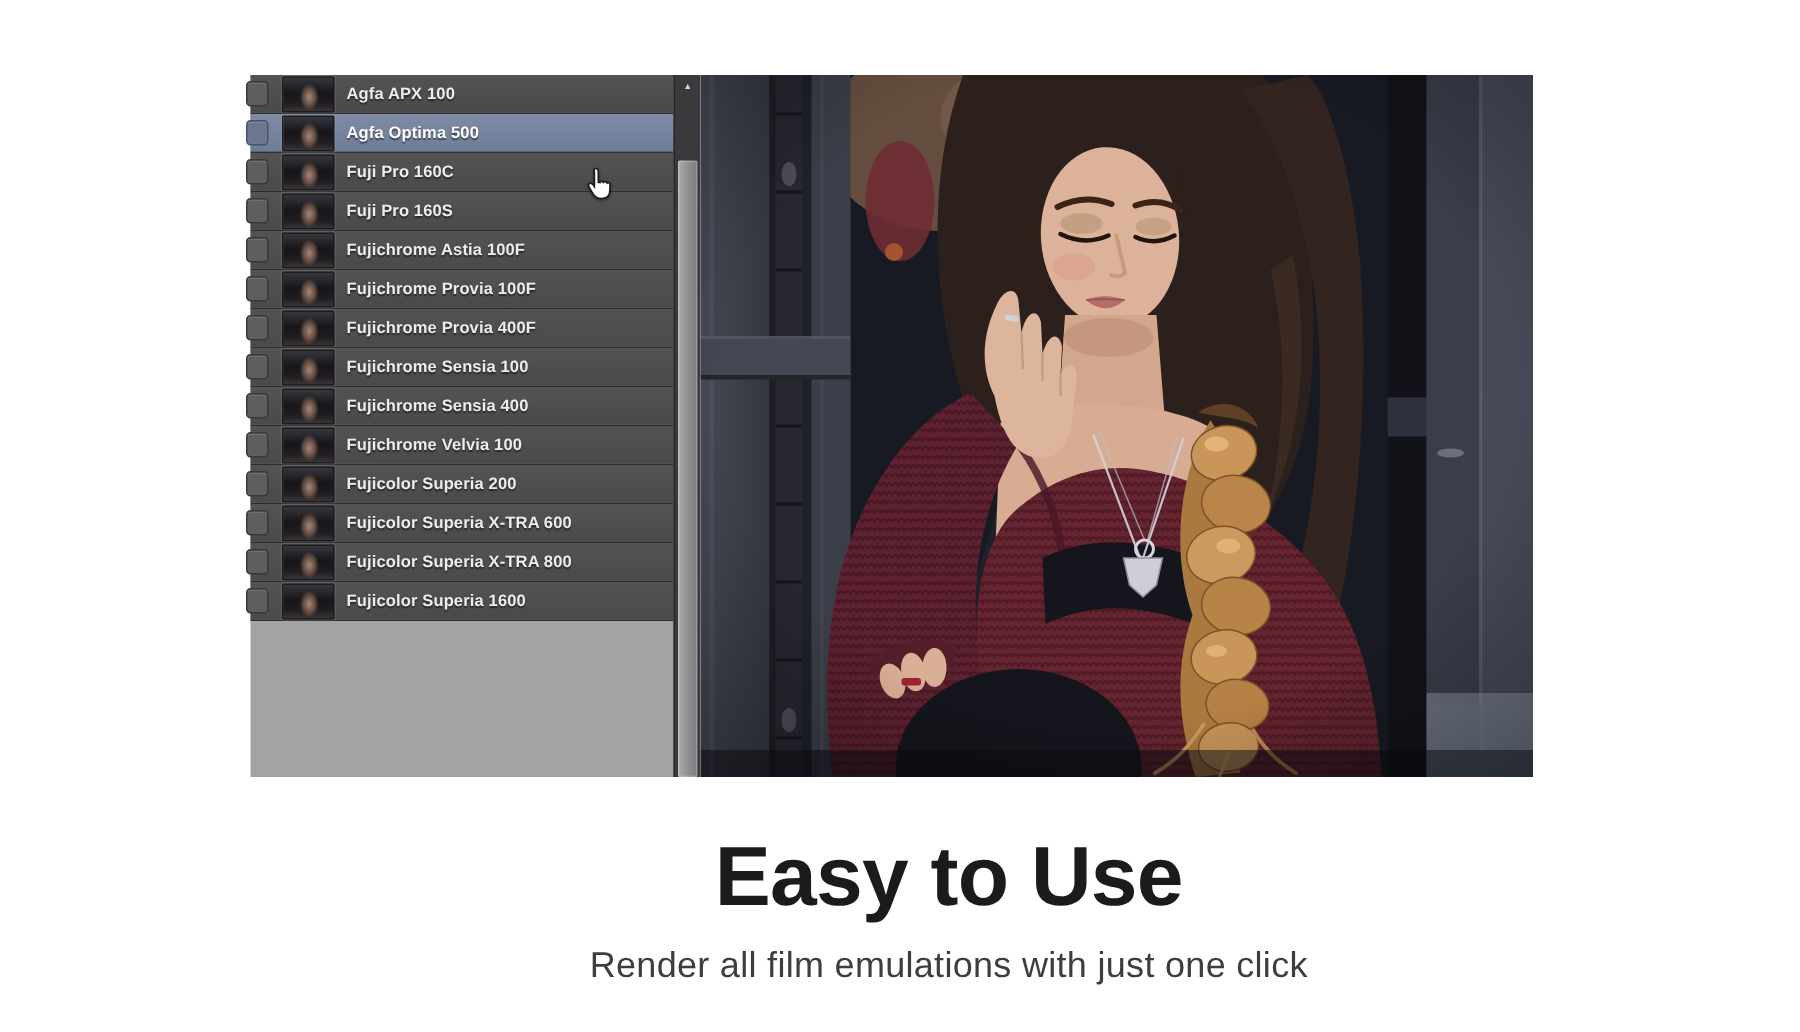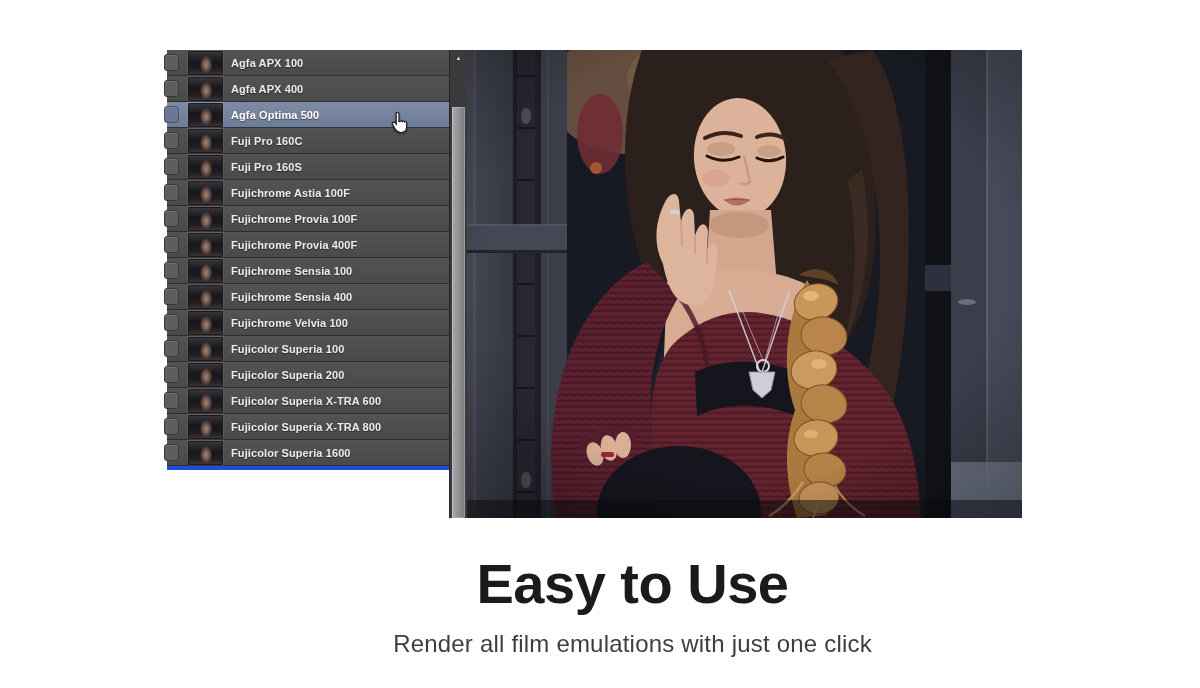--- a/index.html
+++ b/index.html
@@ -2,21 +2,21 @@
 <html><head>
 <meta charset="utf-8">
 <style>
   html,body{margin:0;padding:0;background:#ffffff;font-family:"Liberation Sans",sans-serif;}
   .page{position:relative;width:1200px;height:688px;background:#ffffff;overflow:hidden;}
 
   
   .stage{position:absolute;left:167px;top:50px;width:855px;height:468px;display:flex;}
 
   
-  .film-panel{position:relative;width:282px;height:420px;background:#1d4ed8;flex:none;}
+  .film-panel{position:relative;width:282px;height:468px;background:#a3a3a3;flex:none;}
   .film-row{position:relative;height:26px;box-sizing:border-box;display:flex;align-items:center;
     border-bottom:1px solid #2d2d2d;background:linear-gradient(180deg,#535353,#4a4a4a);}
   .film-row.selected{background:linear-gradient(180deg,#7e8ba5,#6e7c97);border-bottom-color:#2b3240;}
   .checkbox{flex:none;width:13px;height:15px;margin-left:-3px;background:#5e5e5e;border:1px solid #393939;
     border-radius:3px;box-shadow:inset 0 1px 0 rgba(255,255,255,.12);}
   .film-row.selected .checkbox{background:#6c7891;border-color:#49536b;}
   .thumb{flex:none;width:33px;height:22px;margin-left:9px;border:1px solid #1c1c1c;border-radius:1px;
     background:
       radial-gradient(ellipse 9px 13px at 52% 58%, #a4887a 0%, #61493f 45%, rgba(0,0,0,0) 70%),
       linear-gradient(180deg,#37363c 0%,#17161a 45%,#211d22 78%,#39343a 100%);
@@ -53,25 +53,20 @@
 
   <div class="stage">
 
     <div class="film-panel">
   <div class="film-row">
     <span class="checkbox"></span>
     <span class="thumb"></span>
     <span class="label">Agfa APX 100</span>
   </div>
 
-  <div class="film-row">
-    <span class="checkbox"></span>
-    <span class="thumb"></span>
-    <span class="label">Agfa APX 400</span>
-  </div>
 
   <div class="film-row selected">
     <span class="checkbox"></span>
     <span class="thumb"></span>
     <span class="label">Agfa Optima 500</span>
   </div>
 
   <div class="film-row">
     <span class="checkbox"></span>
     <span class="thumb"></span>
@@ -115,25 +110,20 @@
     <span class="thumb"></span>
     <span class="label">Fujichrome Sensia 400</span>
   </div>
 
   <div class="film-row">
     <span class="checkbox"></span>
     <span class="thumb"></span>
     <span class="label">Fujichrome Velvia 100</span>
   </div>
 
-  <div class="film-row">
-    <span class="checkbox"></span>
-    <span class="thumb"></span>
-    <span class="label">Fujicolor Superia 100</span>
-  </div>
 
   <div class="film-row">
     <span class="checkbox"></span>
     <span class="thumb"></span>
     <span class="label">Fujicolor Superia 200</span>
   </div>
 
   <div class="film-row">
     <span class="checkbox"></span>
     <span class="thumb"></span>

